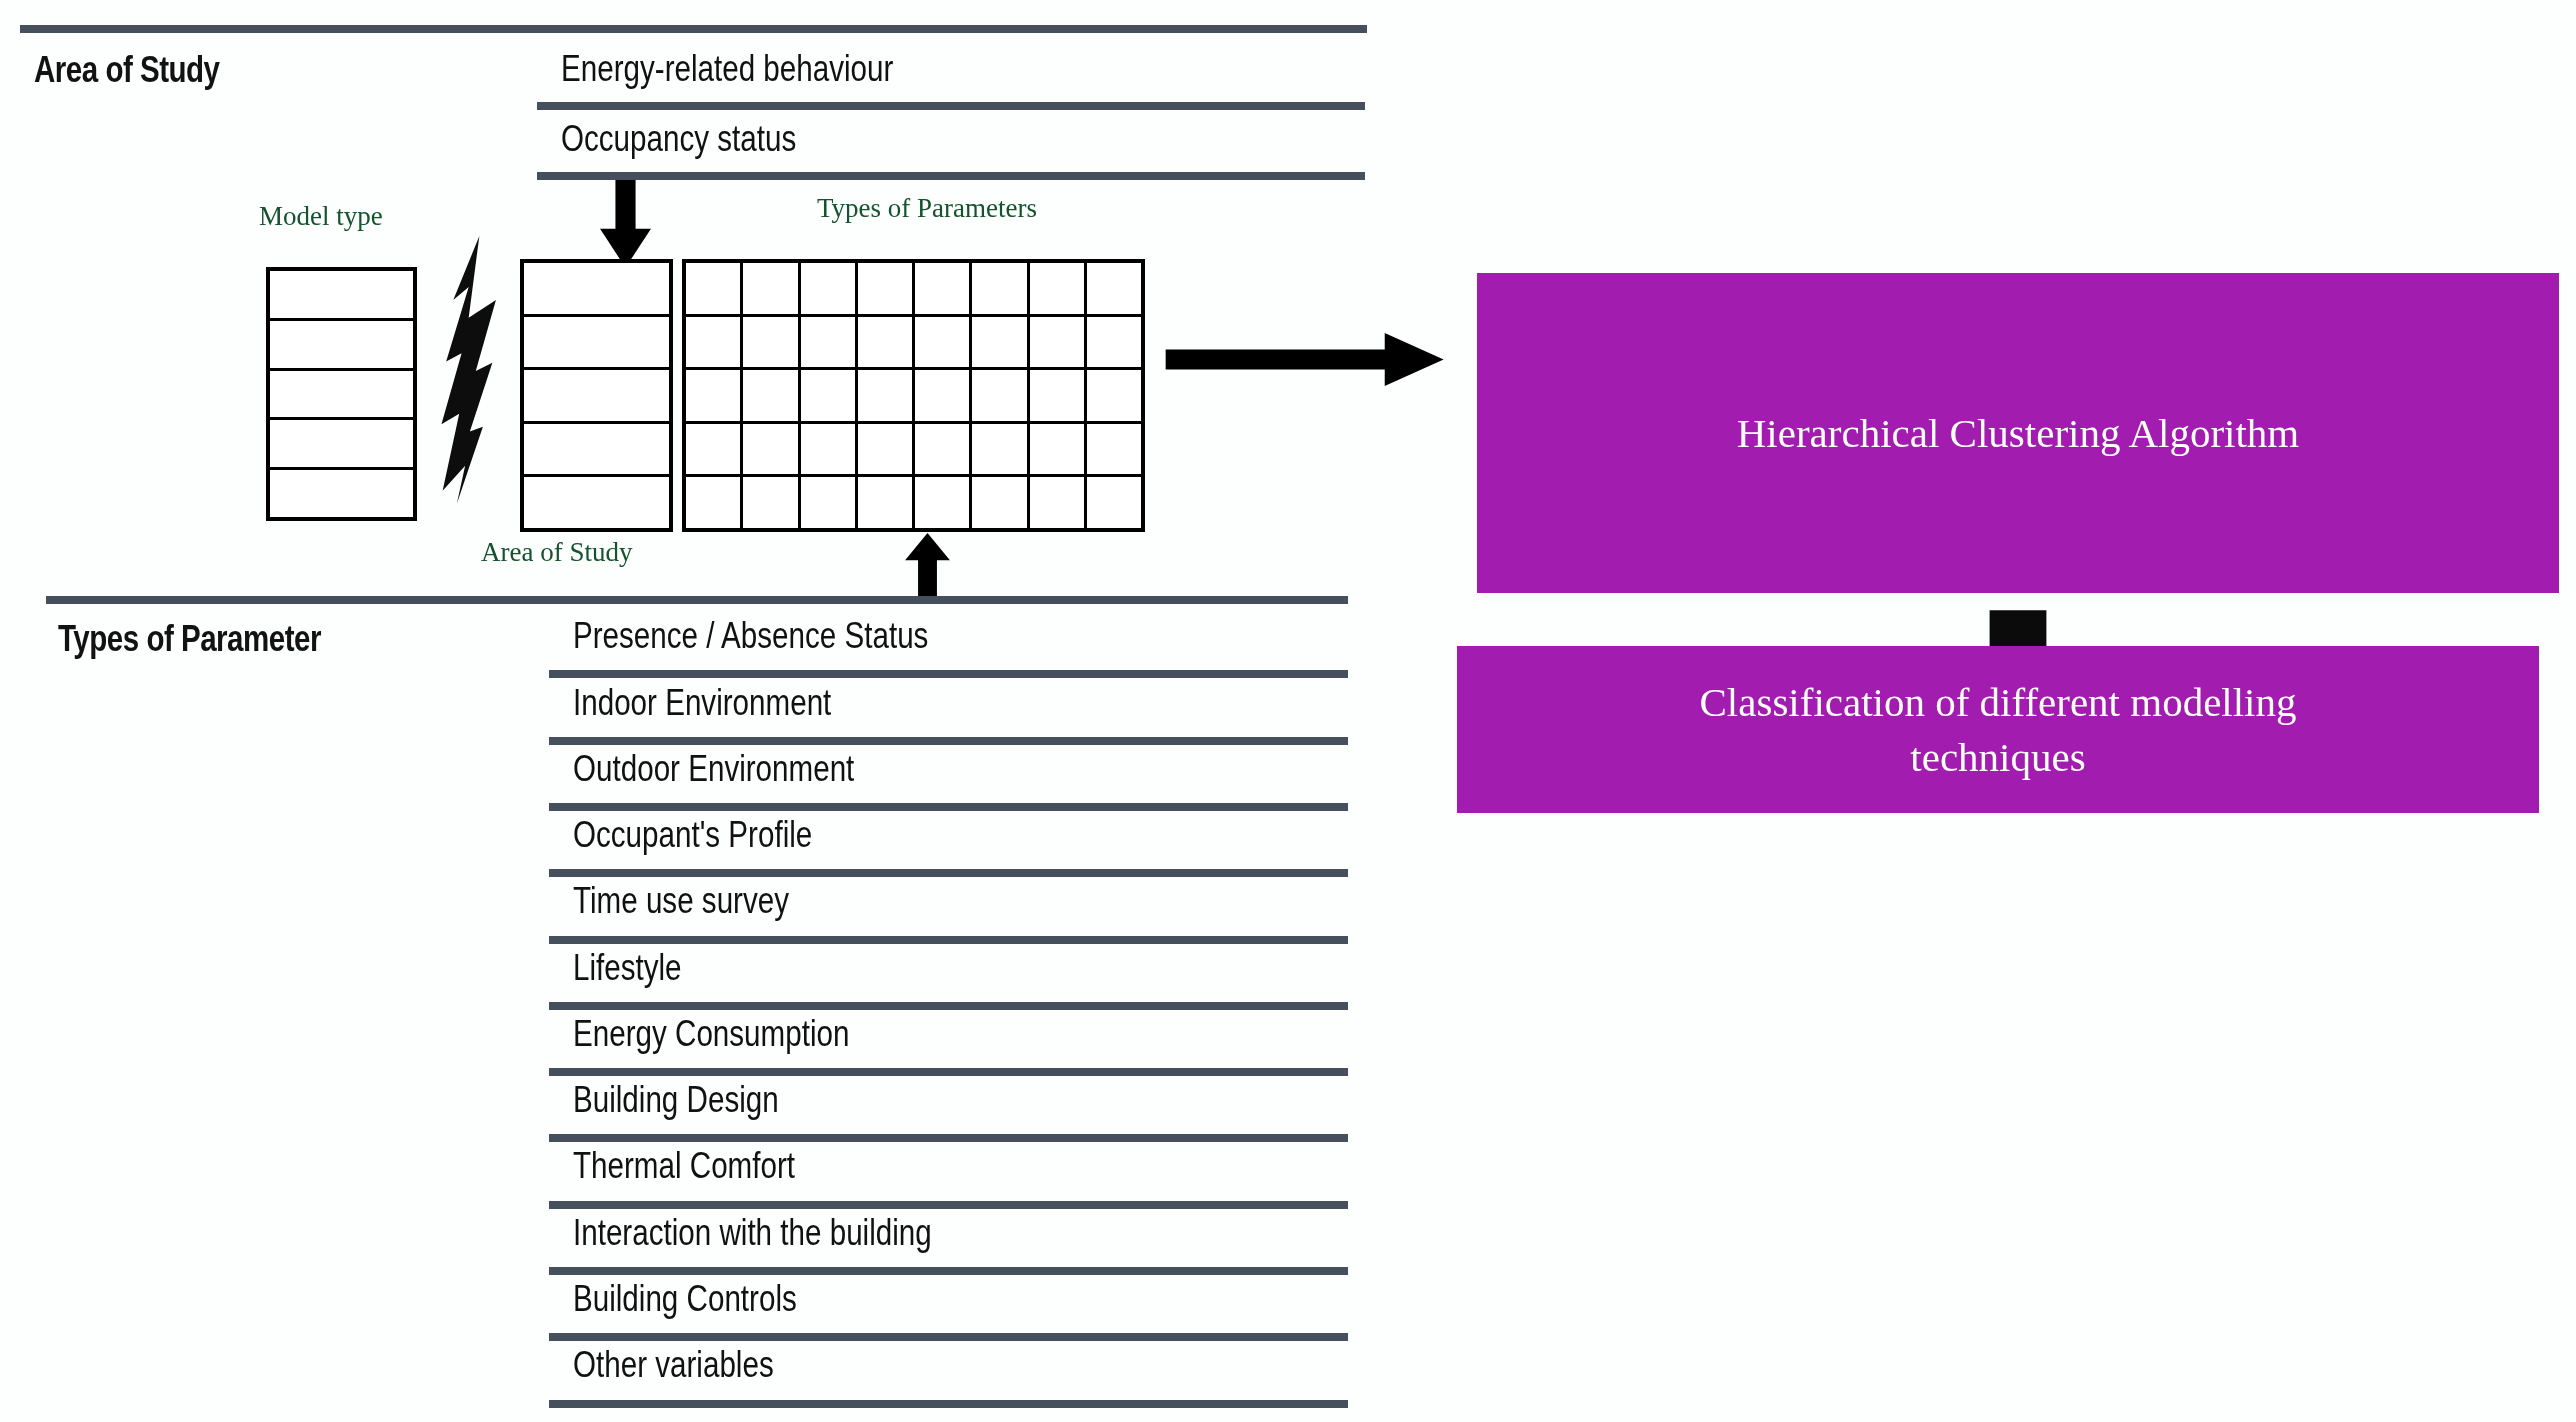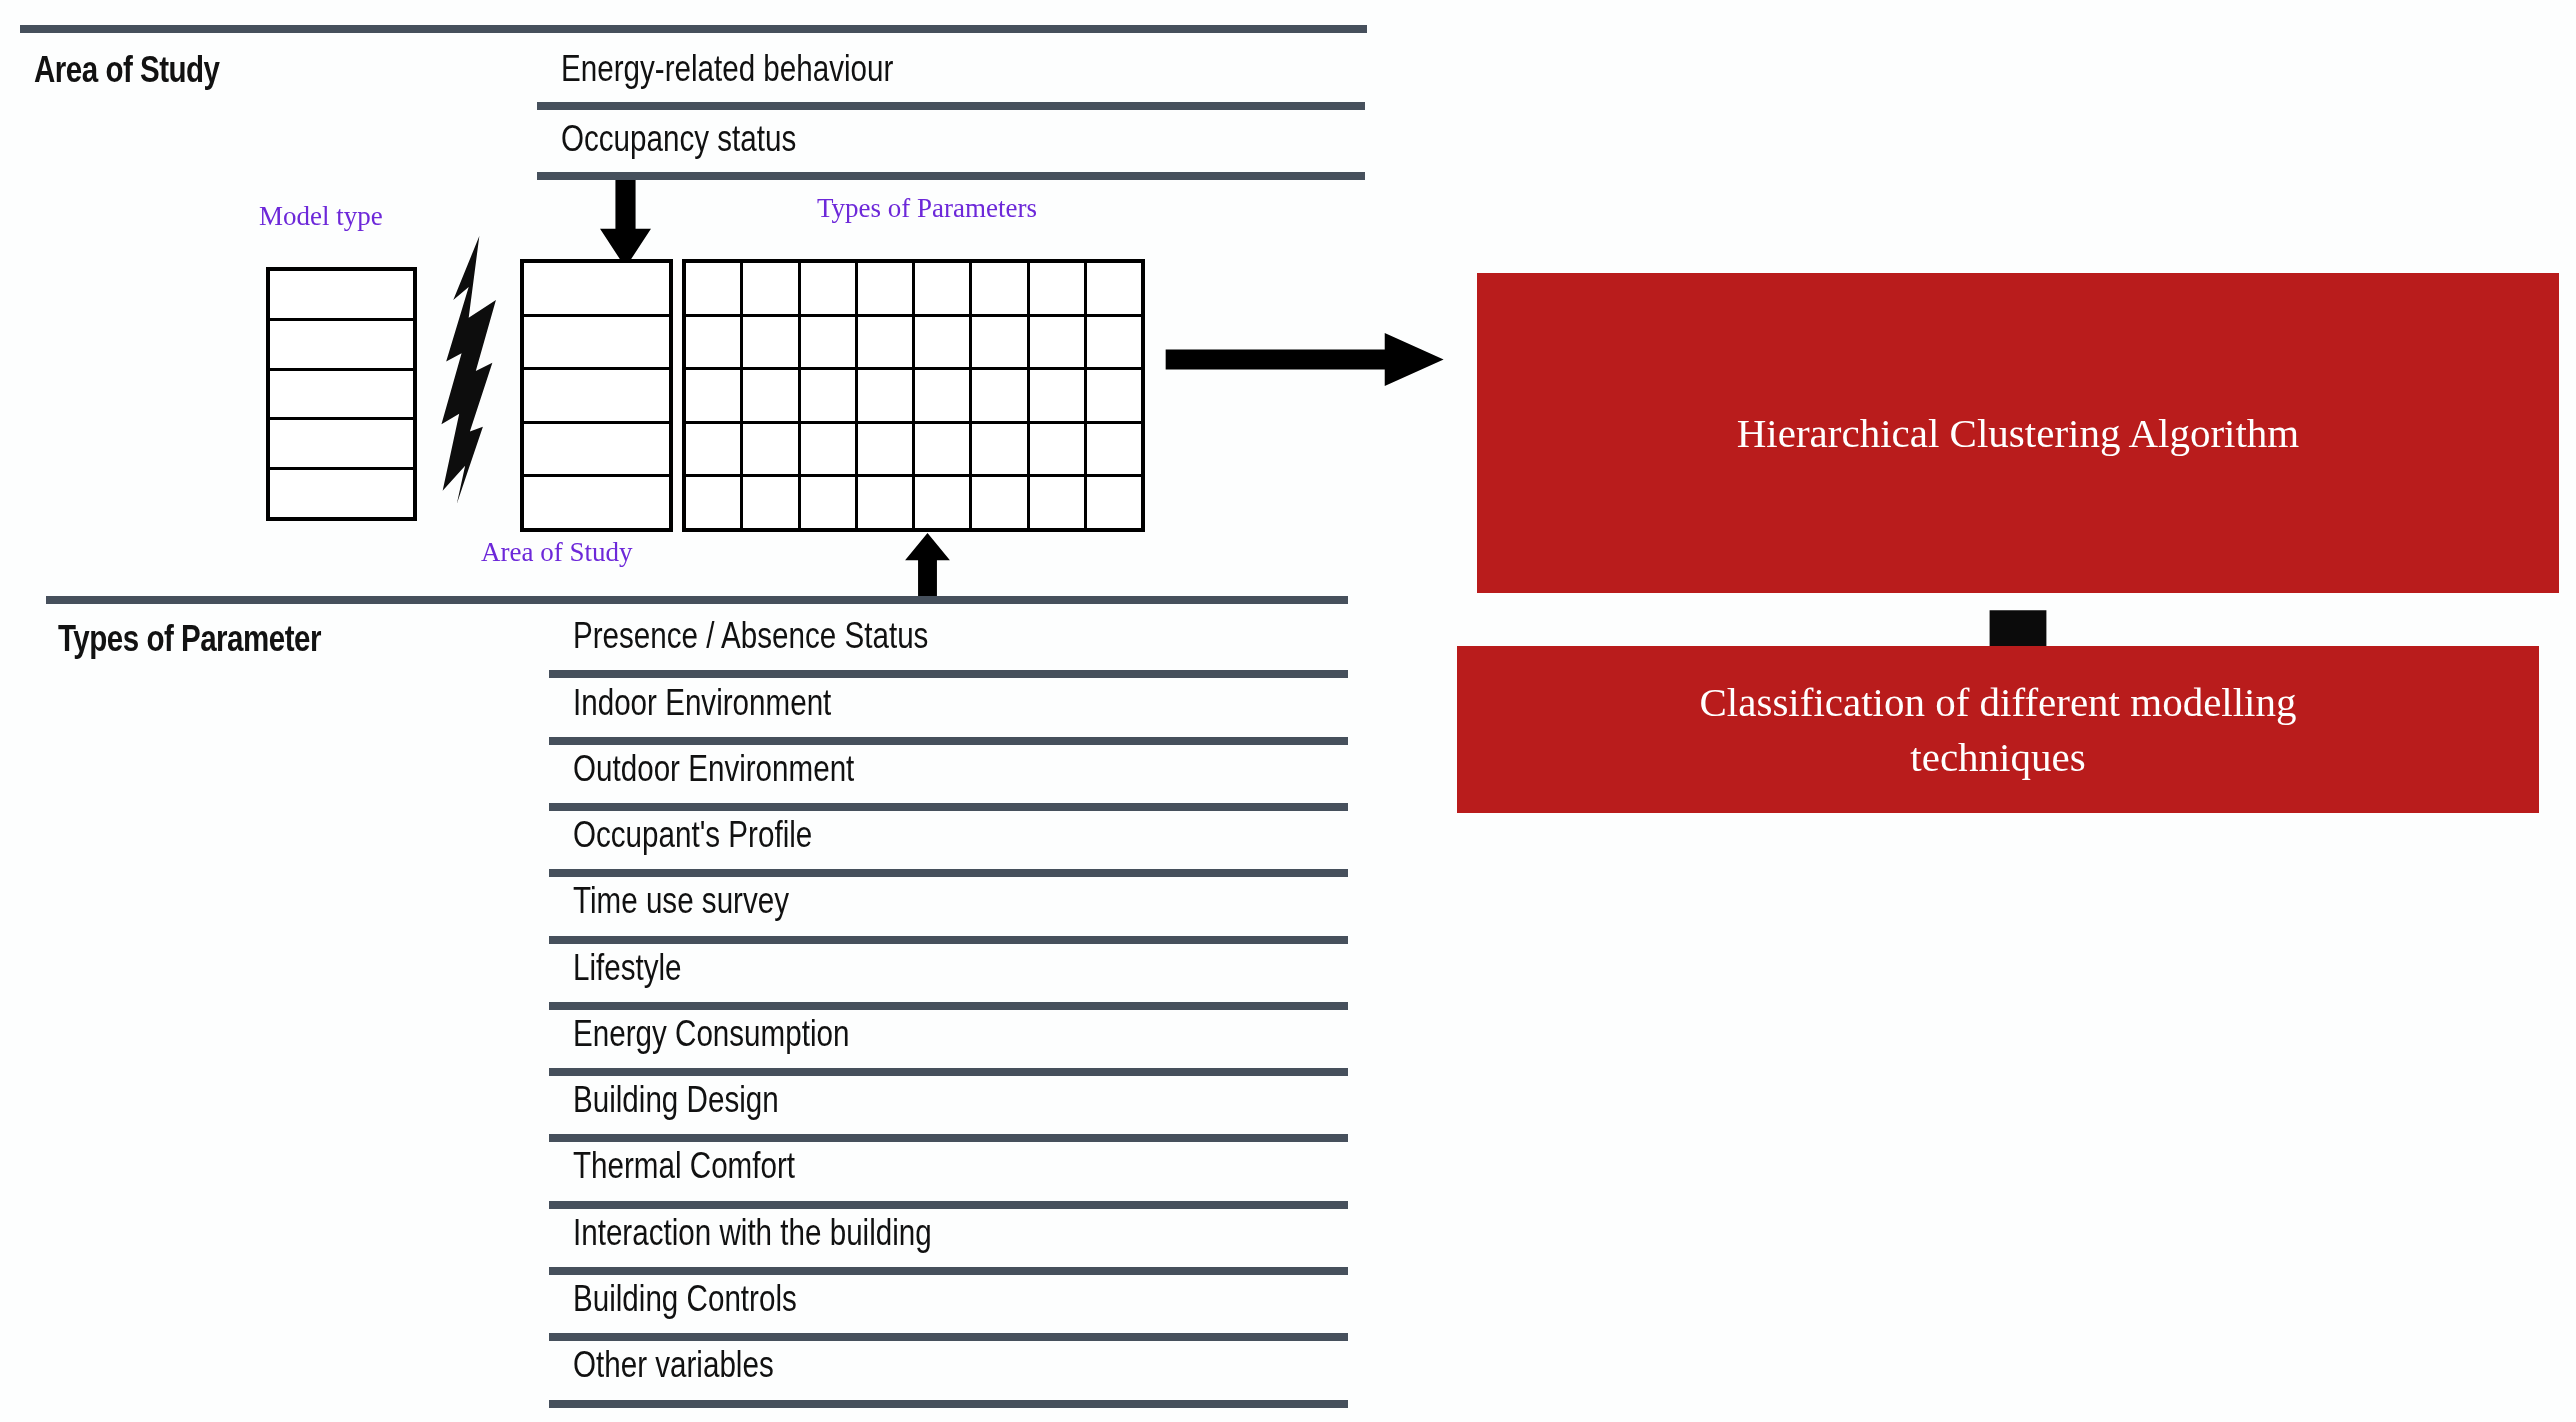--- a/index.html
+++ b/index.html
@@ -46,21 +46,21 @@
     transform:scaleX(0.80);
     transform-origin:left center;
     line-height:1;
   }
 
   
   .caption-serif{
     position:absolute;
     font-family:"Liberation Serif", serif;
     font-size:27px;
-    color:#6d28d9;
+    color:#14532d;
     white-space:nowrap;
     line-height:1;
   }
 
   
   .matrix{
     position:absolute;
     box-sizing:border-box;
     border:4.1px solid #000;
     background:#ffffff;
@@ -77,21 +77,21 @@
   .matrix .mcell{
     flex:1 1 0;
     box-sizing:border-box;
     border-right:3px solid #000;
   }
   .matrix .mcell:last-child{border-right:none;}
 
   
   .blackbox{
     position:absolute;
-    background:#b91c1c;
+    background:#a21caf;
     color:#ffffff;
     display:flex;
     align-items:center;
     justify-content:center;
     text-align:center;
     font-family:"Liberation Serif", serif;
     font-size:41px;
     line-height:1.32;
     padding:0 36px;
     box-sizing:border-box;

